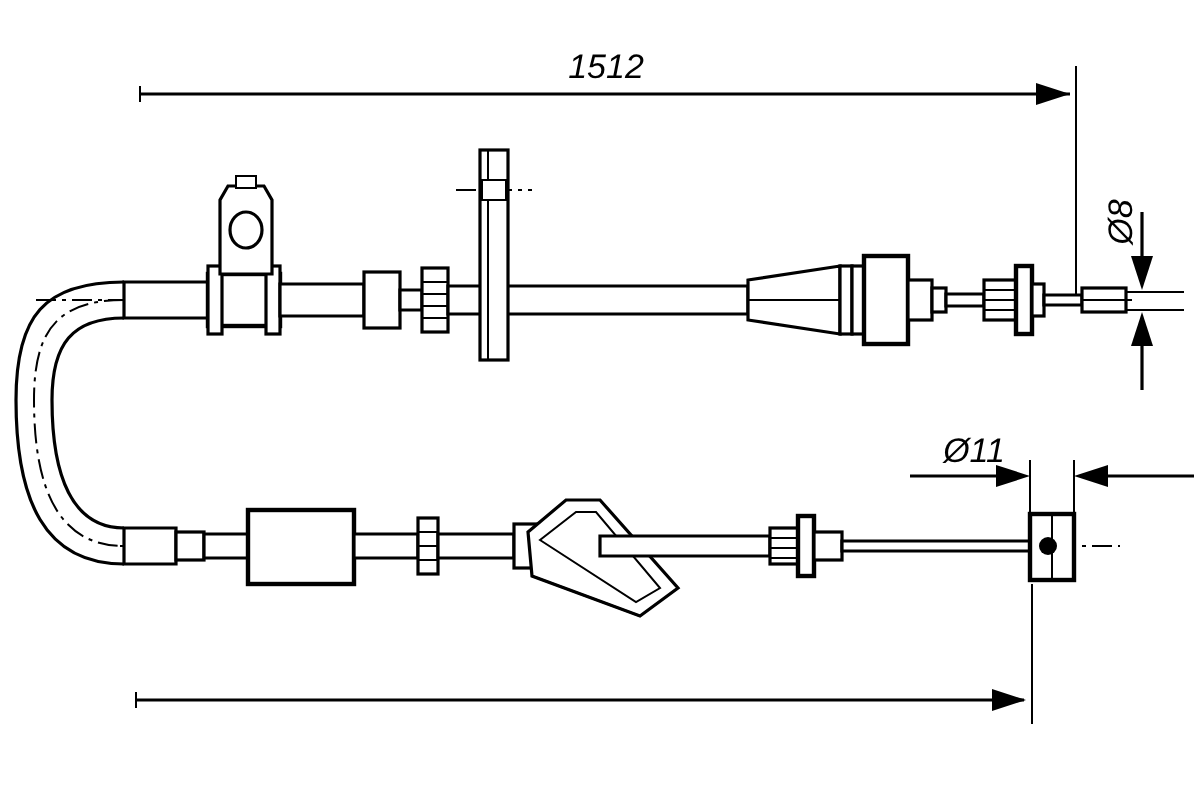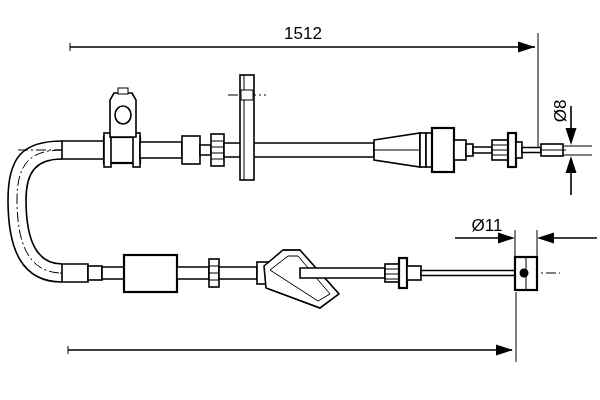--- a/index.html
+++ b/index.html
@@ -9,20 +9,21 @@
   }
   body {
     font-family: "Liberation Sans", sans-serif;
   }
   #drawing-root {
     position: relative;
     width: 600px;
     height: 400px;
     background: #ffffff;
     overflow: hidden;
+    font-style: italic;
   }
   svg.drawing-canvas {
     display: block;
     width: 600px;
     height: 400px;
   }
   .ln {
     stroke: #000000;
     fill: none;
     stroke-linecap: butt;

